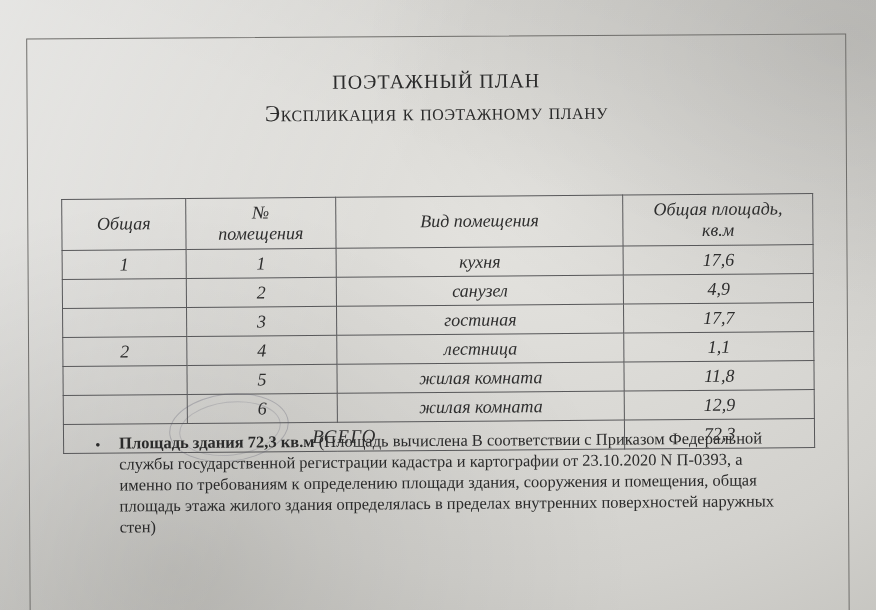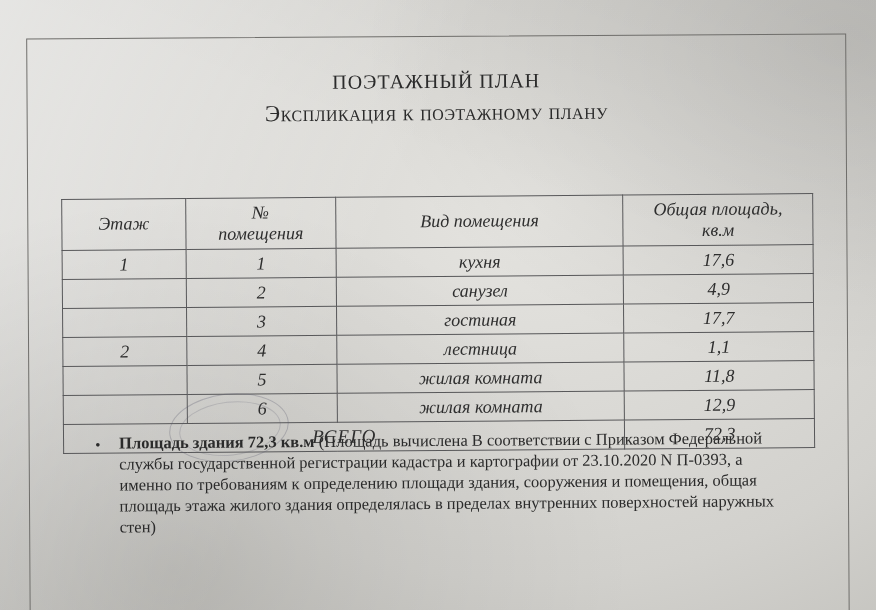--- a/index.html
+++ b/index.html
@@ -186,21 +186,21 @@
 
   <div id="content">
 
     <div class="title" id="title-main">ПОЭТАЖНЫЙ ПЛАН</div>
     <div class="title" id="title-sub">Экспликация к поэтажному плану</div>
 
     <div id="table-wrap">
       <table>
         <thead>
           <tr>
-            <td class="col-floor">Этаж</td>
+            <td class="col-floor">Общая</td>
             <td class="col-num">
               <div>№</div>
               <div>помещения</div>
             </td>
             <td class="col-kind">Вид помещения</td>
             <td class="col-area">
               <div>Общая площадь,</div>
               <div>кв.м</div>
             </td>
           </tr>

